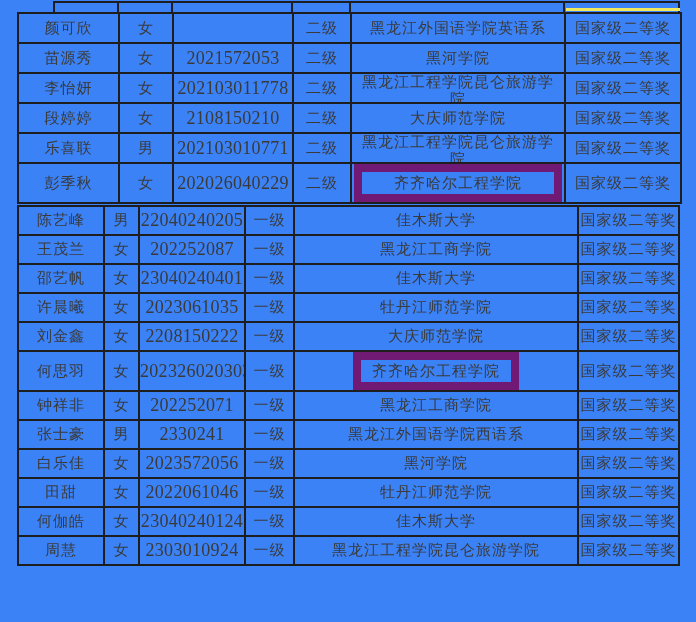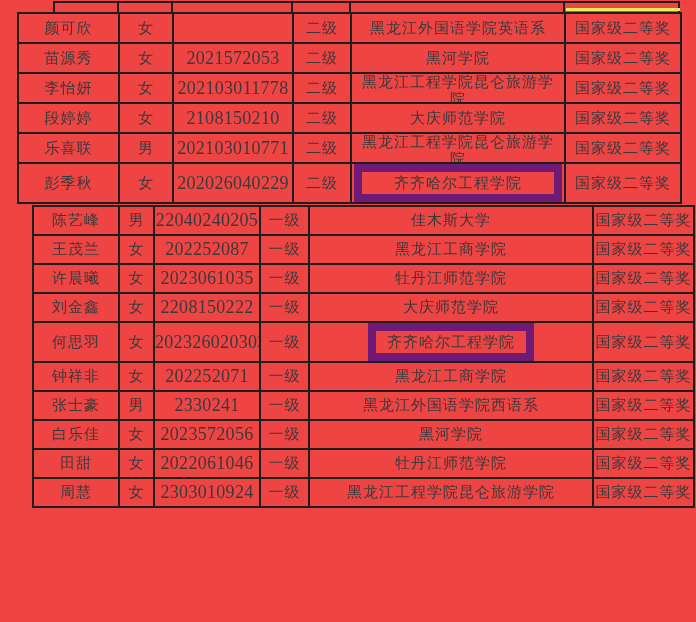--- a/index.html
+++ b/index.html
@@ -1,33 +1,33 @@
 <!DOCTYPE html>
 <html><head>
 <meta charset="utf-8">
 <style>
   html,body{margin:0;padding:0;}
   body{
     width:696px;height:622px;background:#ffffff;
     font-family:"Liberation Serif","DejaVu Serif",serif;
     color:#3a3a3a;
   }
-  .page{position:relative;width:696px;height:622px;background:#ef4444;overflow:hidden;}
+  .page{position:relative;width:696px;height:622px;background:#3b82f6;overflow:hidden;}
 
   
   .sliver-line{position:absolute;left:53px;top:1px;width:627px;height:2px;background:#1e1e1e;}
   .stub{position:absolute;top:1px;width:2px;height:12px;background:#1e1e1e;}
   .stub.s0{left:53px;}.stub.s1{left:117px;}.stub.s2{left:171px;}
   .stub.s3{left:291px;}.stub.s4{left:349px;}.stub.s5{left:563px;}.stub.s6{left:678px;}
 
   .yellow-mark{position:absolute;left:566px;top:8px;width:114px;height:3px;background:#f3e95c;}
 
   table{border-collapse:collapse;table-layout:fixed;position:absolute;}
   .t1{left:17px;top:12px;width:663px;}
-  .t2{left:32px;top:205px;width:661px;}
+  .t2{left:17px;top:205px;width:661px;}
   td{
     border:2px solid #1e1e1e;text-align:center;vertical-align:middle;
     padding:0;font-size:15px;letter-spacing:1px;overflow:hidden;color:#3a3a3a;
   }
   .t1 tr{height:30px;}
   .t2 tr{height:29px;}
   .c-id{letter-spacing:0.3px;font-size:18px;}
   .school-clip{
     width:200px;margin:0 auto;max-height:28px;overflow:hidden;
     line-height:17px;word-break:break-all;
@@ -145,20 +145,28 @@
       </tr>
       <tr>
         <td class="c-name">王茂兰</td>
         <td class="c-gender">女</td>
         <td class="c-id">202252087</td>
         <td class="c-level">一级</td>
         <td class="c-school">黑龙江工商学院</td>
         <td class="c-award">国家级二等奖</td>
       </tr>
       <tr>
+        <td class="c-name">邵艺帆</td>
+        <td class="c-gender">女</td>
+        <td class="c-id">23040240401</td>
+        <td class="c-level">一级</td>
+        <td class="c-school">佳木斯大学</td>
+        <td class="c-award">国家级二等奖</td>
+      </tr>
+      <tr>
         <td class="c-name">许晨曦</td>
         <td class="c-gender">女</td>
         <td class="c-id">2023061035</td>
         <td class="c-level">一级</td>
         <td class="c-school">牡丹江师范学院</td>
         <td class="c-award">国家级二等奖</td>
       </tr>
       <tr>
         <td class="c-name">刘金鑫</td>
         <td class="c-gender">女</td>
@@ -201,20 +209,28 @@
       </tr>
       <tr>
         <td class="c-name">田甜</td>
         <td class="c-gender">女</td>
         <td class="c-id">2022061046</td>
         <td class="c-level">一级</td>
         <td class="c-school">牡丹江师范学院</td>
         <td class="c-award">国家级二等奖</td>
       </tr>
       <tr>
+        <td class="c-name">何伽皓</td>
+        <td class="c-gender">女</td>
+        <td class="c-id">23040240124</td>
+        <td class="c-level">一级</td>
+        <td class="c-school">佳木斯大学</td>
+        <td class="c-award">国家级二等奖</td>
+      </tr>
+      <tr>
         <td class="c-name">周慧</td>
         <td class="c-gender">女</td>
         <td class="c-id">2303010924</td>
         <td class="c-level">一级</td>
         <td class="c-school">黑龙江工程学院昆仑旅游学院</td>
         <td class="c-award">国家级二等奖</td>
       </tr>
     </tbody>
   </table>
 

